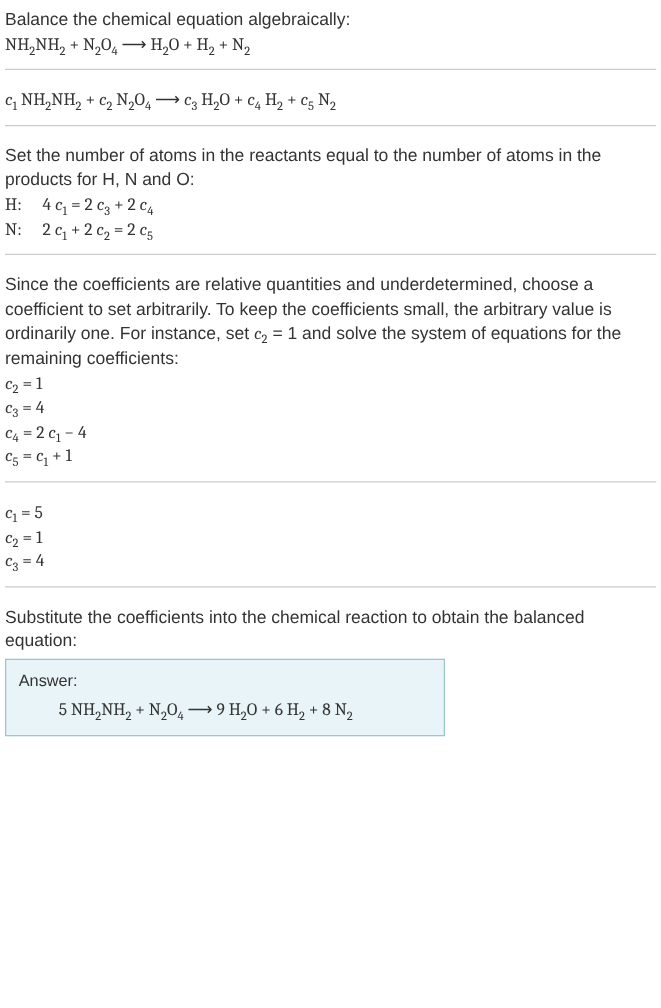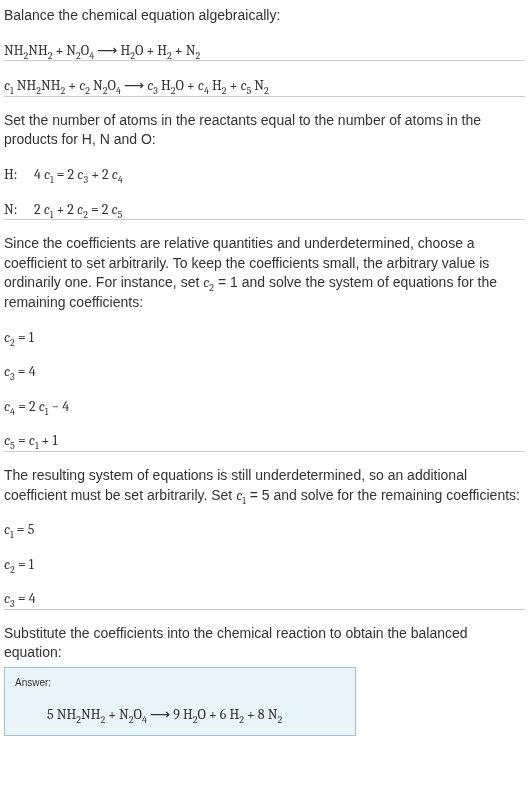--- a/index.html
+++ b/index.html
@@ -10,41 +10,41 @@
     font-size: 14px;
     color: #333;
     line-height: 1.4;
     background: #fff;
   }
   .page {
     padding: 6px 4px;
   }
   .section {
     border-bottom: 1px solid #ccc;
+    padding-bottom: 10px;
     margin-bottom: 14px;
   }
   .eq {
     font-family: "Cambria", "Times New Roman", serif;
-    margin-top: 15px;
   }
   sub {
     font-size: 0.72em;
     vertical-align: sub;
     line-height: 0;
   }
   .col1 { display:inline-block; width: 30px; }
   .answer-box {
     border: 1px solid #9cc5ce;
     background: #e8f4f7;
     padding: 8px 10px 10px 10px;
     width: 330px;
     margin-top: 4px;
   }
   .answer-label {
-    font-size: 10px;
+    font-size: 13px;
     color: #333;
     margin-bottom: 4px;
   }
   .answer-eq {
     padding-left: 32px;
     font-family: "Cambria", "Times New Roman", serif;
   }
 </style>
 </head>
 <body>
@@ -78,23 +78,20 @@
     <div>
       <span>Since the coefficients are relative quantities and underdetermined, choose a coefficient to set arbitrarily. To keep the coefficients small, the arbitrary value is ordinarily one. For instance, set </span><span class="eq"><span style="font-style:italic">c</span><sub>2</sub></span><span> = 1 and solve the system of equations for the remaining coefficients:</span>
     </div>
     <div class="eq"><span style="font-style:italic">c</span><sub>2</sub><span> = 1</span></div>
     <div class="eq"><span style="font-style:italic">c</span><sub>3</sub><span> = 4</span></div>
     <div class="eq"><span style="font-style:italic">c</span><sub>4</sub><span> = 2 </span><span style="font-style:italic">c</span><sub>1</sub><span> − 4</span></div>
     <div class="eq"><span style="font-style:italic">c</span><sub>5</sub><span> = </span><span style="font-style:italic">c</span><sub>1</sub><span> + 1</span></div>
   </div>
 
   <div class="section">
-    <div>
-      <span>The resulting system of equations is still underdetermined, so an additional coefficient must be set arbitrarily. Set </span><span class="eq"><span style="font-style:italic">c</span><sub>1</sub></span><span> = 5 and solve for the remaining coefficients:</span>
-    </div>
     <div class="eq"><span style="font-style:italic">c</span><sub>1</sub><span> = 5</span></div>
     <div class="eq"><span style="font-style:italic">c</span><sub>2</sub><span> = 1</span></div>
     <div class="eq"><span style="font-style:italic">c</span><sub>3</sub><span> = 4</span></div>
   </div>
 
   <div>
     <div>Substitute the coefficients into the chemical reaction to obtain the balanced equation:</div>
     <div class="answer-box">
       <div class="answer-label">Answer:</div>
       <div class="answer-eq eq">

